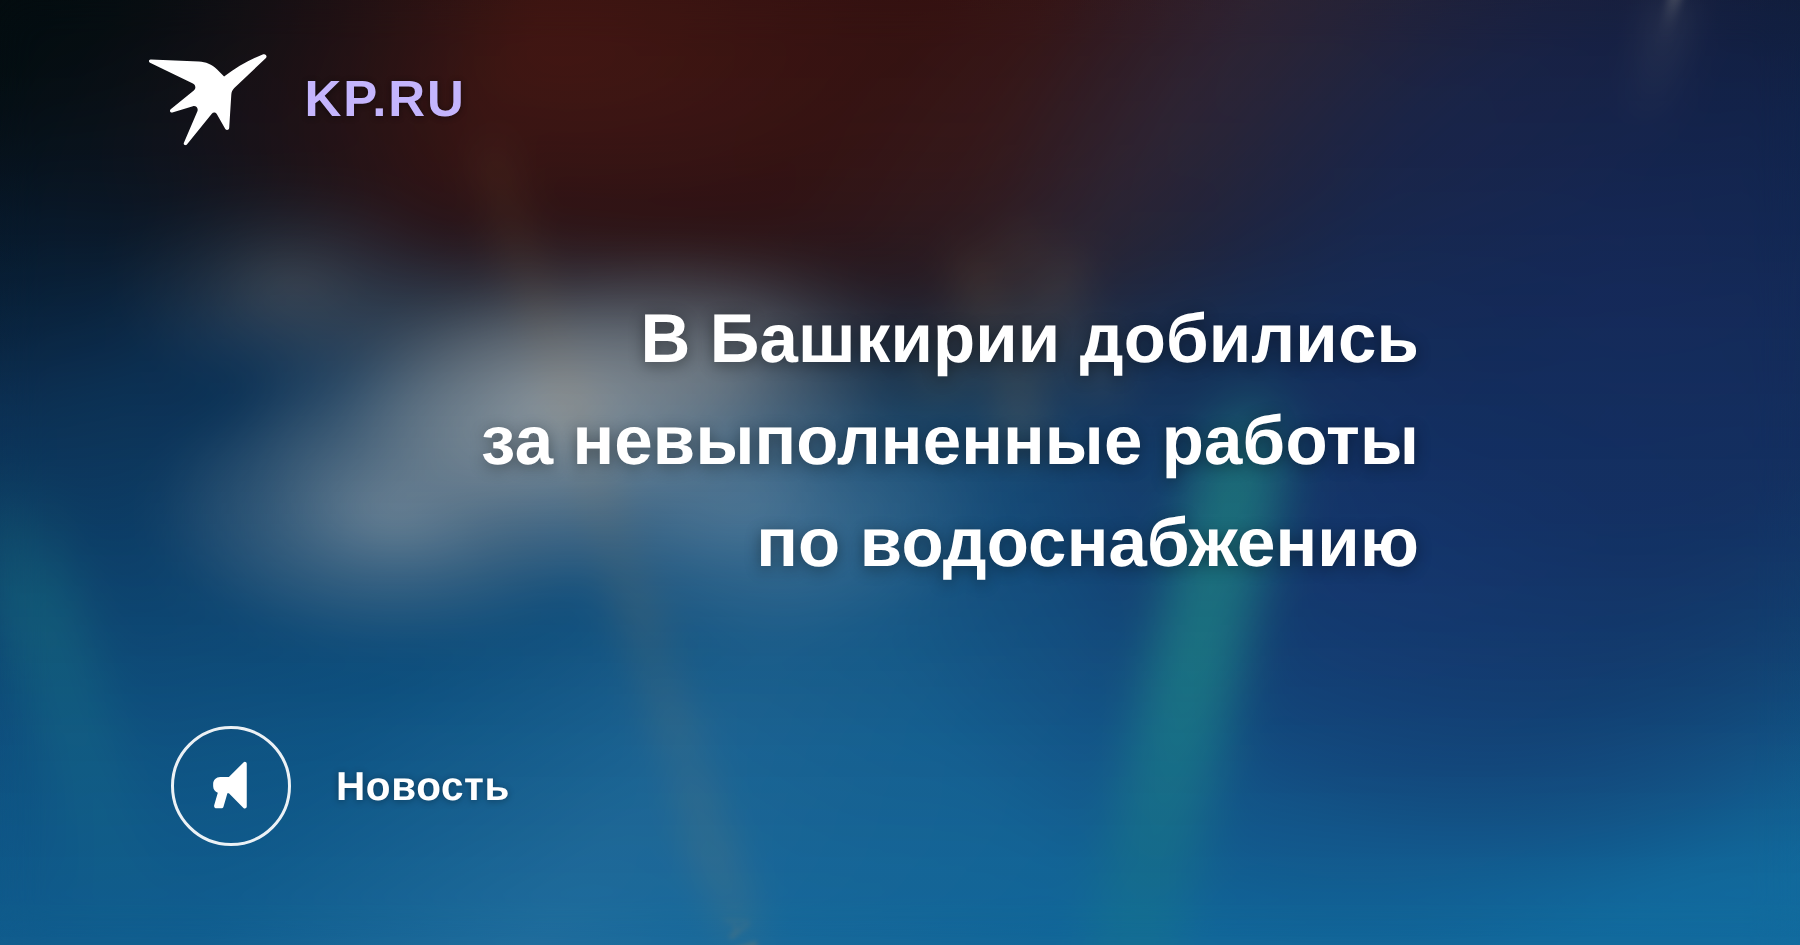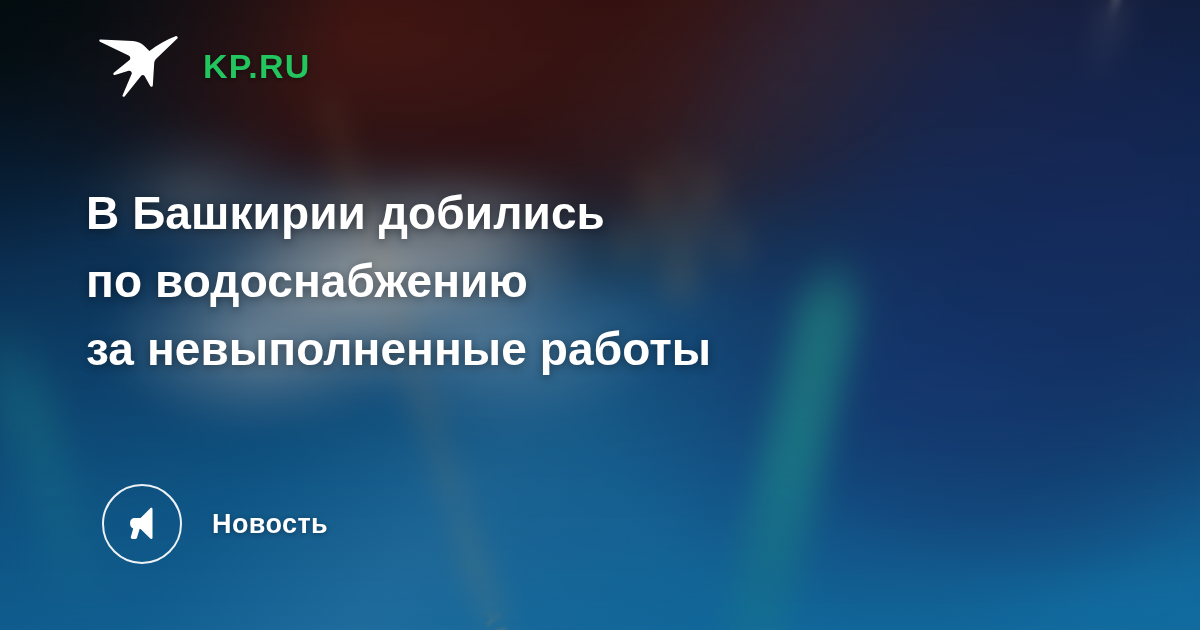--- a/index.html
+++ b/index.html
@@ -199,46 +199,47 @@
 
   
   .logo-row{
     position:absolute;
     left:97px;top:35px;
     display:flex;align-items:center;gap:24px;
   }
   .logo-bird{width:82px;height:62px;display:block;}
   .logo-bird svg{width:100%;height:100%;display:block;}
   .logo-text{
-    color:#22c55e;
+    color:#c4b5fd;
     font-size:34px;
     font-weight:700;
     letter-spacing:1.2px;
     line-height:1;
     text-shadow:0 1px 4px rgba(0,0,0,0.45);
   }
 
   
   .headline{
     position:absolute;
-    left:86px;top:148px;
+    left:86px;top:160px;
     width:860px;
     color:#ffffff;
     font-size:46px;
     font-weight:600;
     line-height:68px;
     letter-spacing:0.1px;
     text-shadow:0 2px 10px rgba(0,0,0,0.42);
+    text-align:right;
   }
   .headline .hl-line{display:block;white-space:nowrap;}
 
   
   .badge{
     position:absolute;
-    left:102px;top:484px;
+    left:114px;top:484px;
     display:flex;align-items:center;gap:30px;
   }
   .badge-circle{
     width:80px;height:80px;
     border:2px solid rgba(255,255,255,0.92);
     border-radius:50%;
     display:flex;align-items:center;justify-content:center;
     flex:0 0 auto;
   }
   .badge-circle svg{width:40px;height:40px;display:block;}
@@ -316,22 +317,22 @@
       <span class="logo-bird">
         <svg viewBox="0 0 82 62" xmlns="http://www.w3.org/2000/svg">
           <path fill="#ffffff" d="M78.5 1.2 C70 4.5 60.5 9.8 52.4 16.0 L47.6 11.2 C44.3 8.0 40.2 6.2 35.6 6.0 L3.5 4.6 C2.2 4.55 1.8 6.2 3.0 6.8 L31.6 20.6 C33.5 21.5 33.8 24.0 32.2 25.3 L16.8 37.8 C15.7 38.7 16.6 40.4 17.9 40.0 L31.6 35.8 C33.6 35.2 35.4 37.2 34.6 39.1 L25.6 60.2 C25.0 61.5 26.7 62.5 27.6 61.4 L44.2 40.8 C45.1 39.7 46.9 39.8 47.6 41.1 L53.2 51.0 C53.9 52.2 55.7 51.8 55.8 50.4 L57.2 28.2 C57.3 26.5 58.0 24.9 59.2 23.7 L80.3 3.6 C81.4 2.5 80.0 0.6 78.5 1.2 Z"></path>
         </svg>
       </span>
       <span class="logo-text">KP.RU</span>
     </div>
 
     <h1 class="headline">
       <span class="hl-line">В Башкирии добились</span>
+      <span class="hl-line">за невыполненные работы</span>
       <span class="hl-line">по водоснабжению</span>
-      <span class="hl-line">за невыполненные работы</span>
     </h1>
 
     <div class="badge">
       <span class="badge-circle">
         <svg viewBox="0 0 40 40" xmlns="http://www.w3.org/2000/svg">
           <path fill="#ffffff" d="M30.5 5.2 c0 -1.2 -1.4 -1.8 -2.2 -0.9 L18.6 14.0 H12.8 c-2.6 0 -4.7 2.1 -4.7 4.7 v1.4 c0 2.0 1.3 3.8 3.1 4.4 l-2.4 8.4 c-0.3 1.0 0.5 2.0 1.5 2.0 h3.2 c0.7 0 1.3 -0.45 1.5 -1.1 l2.6 -8.9 h1.0 l9.7 9.7 c0.8 0.85 2.2 0.3 2.2 -0.9 z"></path>
         </svg>
       </span>
       <span class="badge-label">Новость</span>
     </div>

